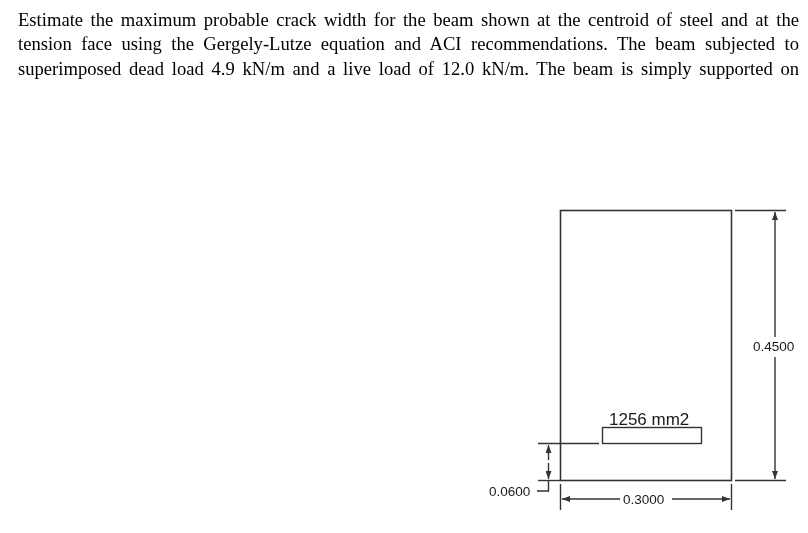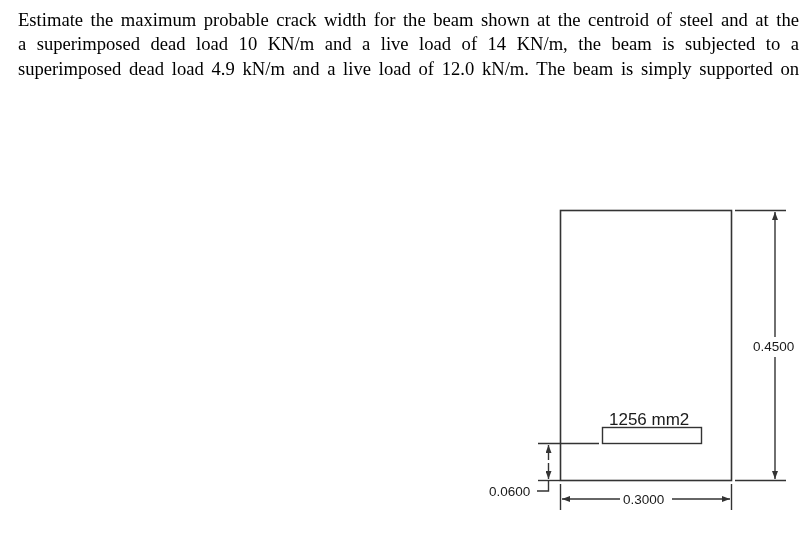--- a/index.html
+++ b/index.html
@@ -55,21 +55,21 @@
       font-family: "Liberation Sans", sans-serif;
       font-size: 17px;
       fill: #1a1a1a;
     }
   </style>
 </head>
 <body>
 
 <div class="problem">
   <span class="line">Estimate the maximum probable crack width for the beam shown at the centroid of steel and at the</span>
-  <span class="line">a superimposed dead load 10 KN/m and a live load of 14 KN/m, the beam is subjected to a</span>
+  <span class="line">tension face using the Gergely-Lutze equation and ACI recommendations. The beam subjected to</span>
   <span class="line">superimposed dead load 4.9 kN/m and a live load of 12.0 kN/m. The beam is simply supported on</span>
 </div>
 
 <div class="figure">
   <svg width="808" height="533" viewBox="0 0 808 533" xmlns="http://www.w3.org/2000/svg">
     <defs>
       <marker id="arrow" markerWidth="8" markerHeight="6" refX="8" refY="3" orient="auto" markerUnits="userSpaceOnUse">
         <path d="M0,0 L8,3 L0,6 Z" fill="#333"></path>
       </marker>
     </defs>

